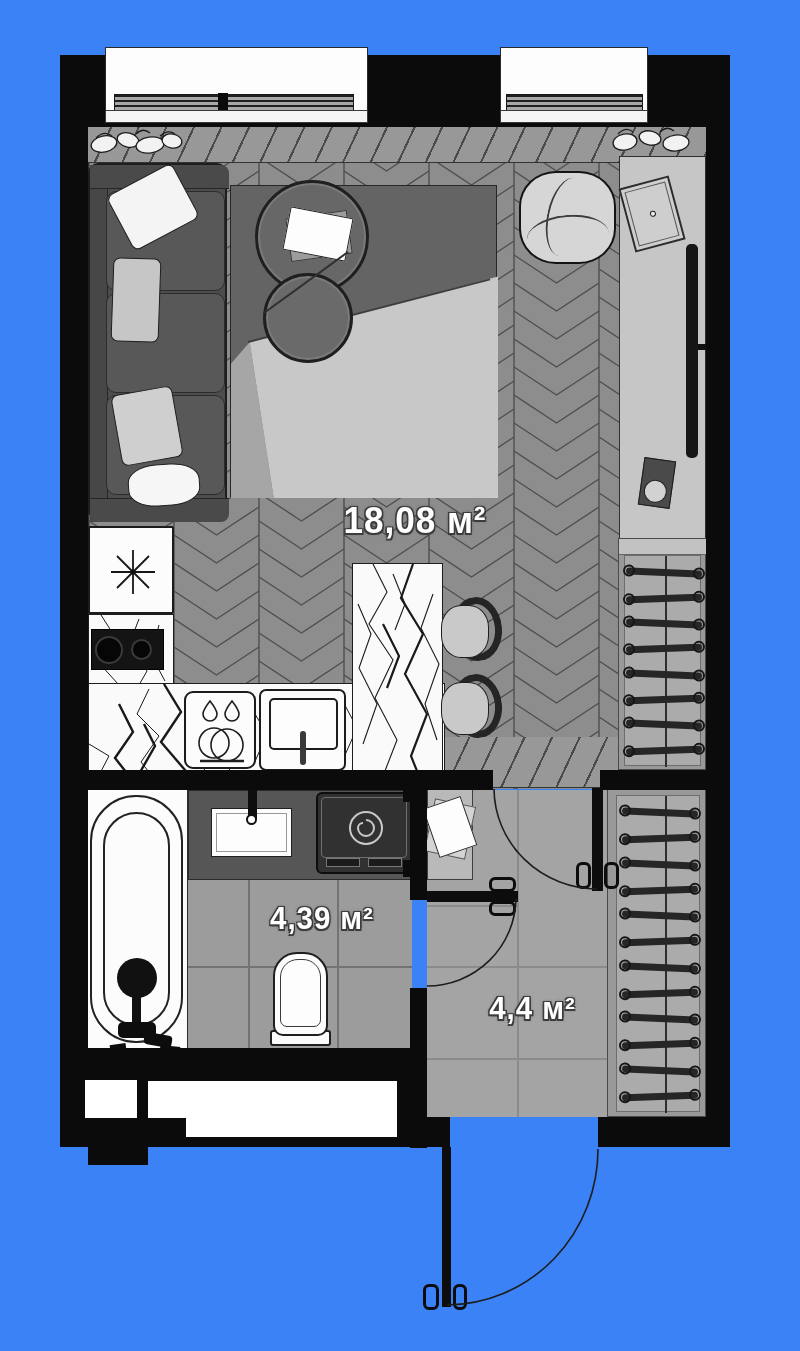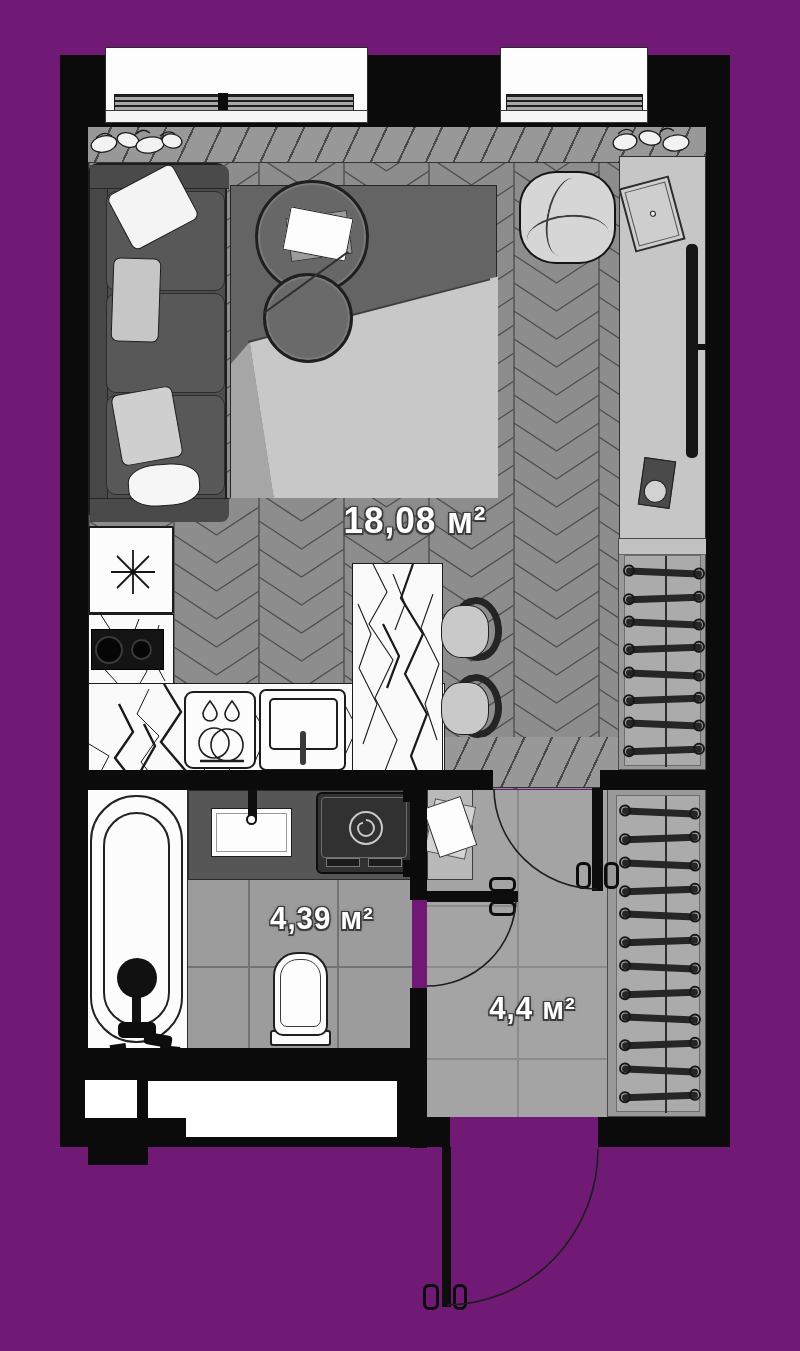--- a/index.html
+++ b/index.html
@@ -1,16 +1,16 @@
 <!DOCTYPE html>
 <html><head>
 <meta charset="utf-8">
 <style>
   html,body{margin:0;padding:0;background:#fff;font-family:"Liberation Sans",sans-serif;}
-  #plan{position:relative;width:800px;height:1351px;background:#701a75;overflow:hidden;}
+  #plan{position:relative;width:800px;height:1351px;background:#3b82f6;overflow:hidden;}
   .a{position:absolute;box-sizing:border-box;}
   .wall{background:#0b0b0b;}
   .room-label{color:#fff;font-weight:700;text-align:center;letter-spacing:1px;
     text-shadow:1.5px 1.5px 0 #3c3c3c,-1.5px 1.5px 0 #3c3c3c,1.5px -1.5px 0 #3c3c3c,-1.5px -1.5px 0 #3c3c3c,0 0 4px rgba(0,0,0,.55);
     transform:scaleX(.95);}
   
   .win-box{background:#fdfdfd;border:1px solid #2a2a2a;}
   .win-frame{background:repeating-linear-gradient(180deg,#202020 0 2px,#a8a8a8 2px 5px);border:1px solid #1a1a1a;}
   .win-ledge{background:#f6f6f6;border:1px solid #3a3a3a;}
   

